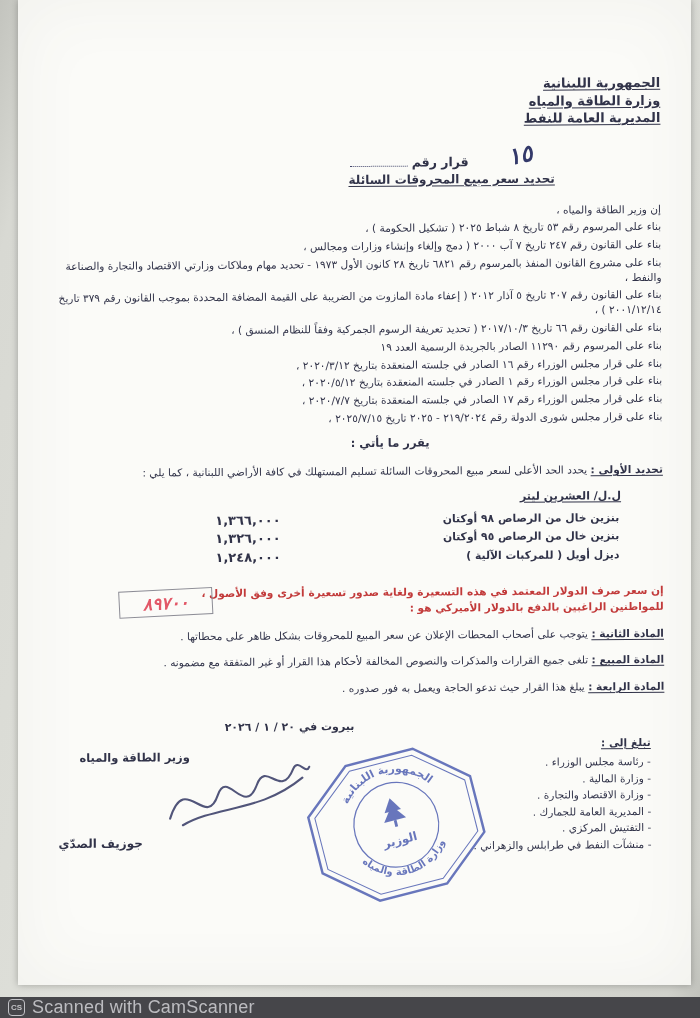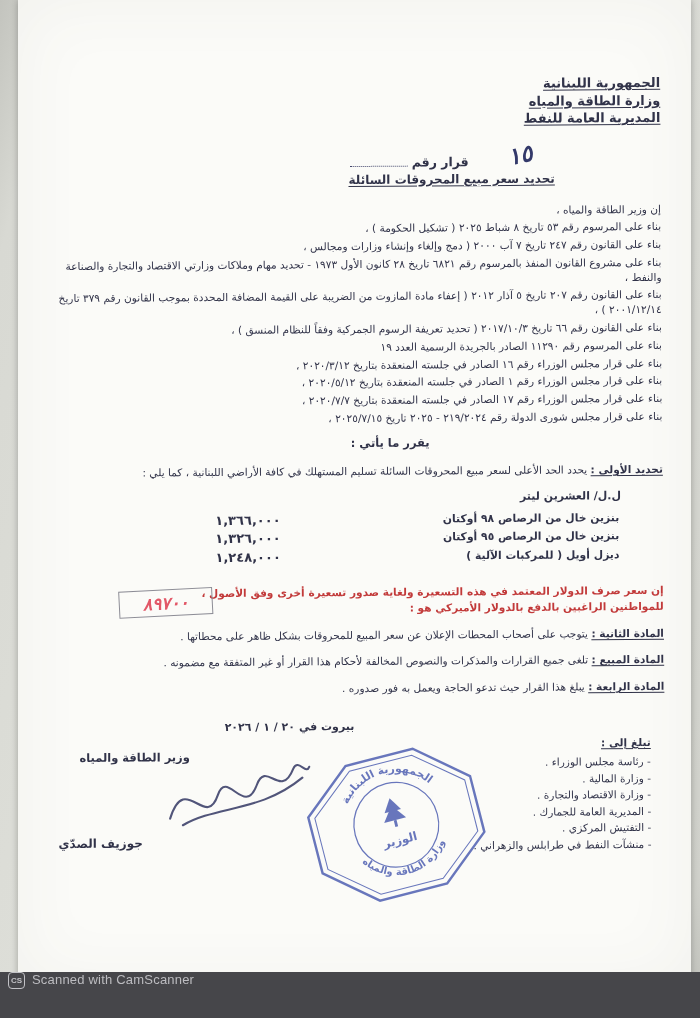--- a/index.html
+++ b/index.html
@@ -25,21 +25,21 @@
   .subject{text-align:right;padding-right:106px;font-size:12px;font-weight:bold;
     text-decoration:underline;text-underline-offset:2px;margin-top:3px}
   
   .preamble{margin-top:17px;font-size:10.6px}
   .preamble p{text-align:right;line-height:14.8px;margin-bottom:3px}
   .decides{margin-top:10px;text-align:right;padding-right:233px;font-size:11.5px;font-weight:bold}
   
   .article-one{margin-top:14px;font-size:10.6px;text-align:right;line-height:15px}
   .art-label{font-weight:bold;text-decoration:underline;text-underline-offset:2px}
   .unit{margin-top:11px;text-align:right;padding-right:42px;font-size:11px;font-weight:bold}
-  .unit span{text-underline-offset:2px}
+  .unit span{text-decoration:underline;text-underline-offset:2px}
   .prices{margin-top:7px}
   .price-row{position:relative;height:18.5px;text-align:right;padding-right:44px;
     font-size:10.8px;font-weight:600}
   .price-value{position:absolute;left:167px;top:0;direction:ltr;font-weight:bold;
     font-size:13px;letter-spacing:1.5px}
   
   .fx{position:relative;margin-top:17px;color:#c23a3a;font-weight:bold;font-size:10.6px;
     text-align:right;line-height:16px}
   .fx-box{position:absolute;left:70px;top:4px;width:94px;height:27px;border:1.5px solid #8d8d96;
     transform:rotate(-2.5deg);display:flex;align-items:center;justify-content:center;
@@ -51,25 +51,25 @@
   .minister-title{position:absolute;left:34px;top:749px;width:136px;text-align:right;
     font-size:11.5px;font-weight:bold}
   .signature{position:absolute;left:140px;top:752px}
   .minister-name{position:absolute;left:38px;top:835px;width:112px;text-align:left;
     font-size:12px;font-weight:bold}
   .stamp{position:absolute;left:280px;top:745px}
   .dist{position:absolute;right:42px;top:738px;width:218px;font-size:10.6px;text-align:right}
   .dist-heading{font-weight:bold;text-decoration:underline;text-underline-offset:2px;margin-bottom:5px}
   .dist div.item{line-height:16.6px}
   
-  .scanner-bar{position:absolute;left:0;right:0;bottom:0;height:46px;background:#46464a;
-    display:flex;align-items:flex-start;direction:ltr;font-family:"Liberation Sans",sans-serif}
+  .scanner-bar{position:absolute;left:0;right:0;bottom:0;height:21px;background:#46464a;
+    display:flex;align-items:center;direction:ltr;font-family:"Liberation Sans",sans-serif}
   .cs-icon{width:17px;height:17px;border:1.6px solid #c2c2c6;border-radius:4px;margin-left:8px;
     display:flex;align-items:center;justify-content:center;font-size:8px;font-weight:bold;color:#c2c2c6}
-  .cs-label{margin-left:7px;font-size:13px;color:#bcbcc0;letter-spacing:.2px}
+  .cs-label{margin-left:7px;font-size:18px;color:#bcbcc0;letter-spacing:.2px}
 </style>
 </head>
 <body>
 
 <div class="page">
   <div class="pen-mark" style="left:100px;top:5px;width:38px;height:10px;transform:rotate(-7deg)"></div>
   <div class="pen-mark" style="left:312px;top:2px;width:26px;height:8px;transform:rotate(4deg)"></div>
 
   <div class="sheet">
     <div class="content">

